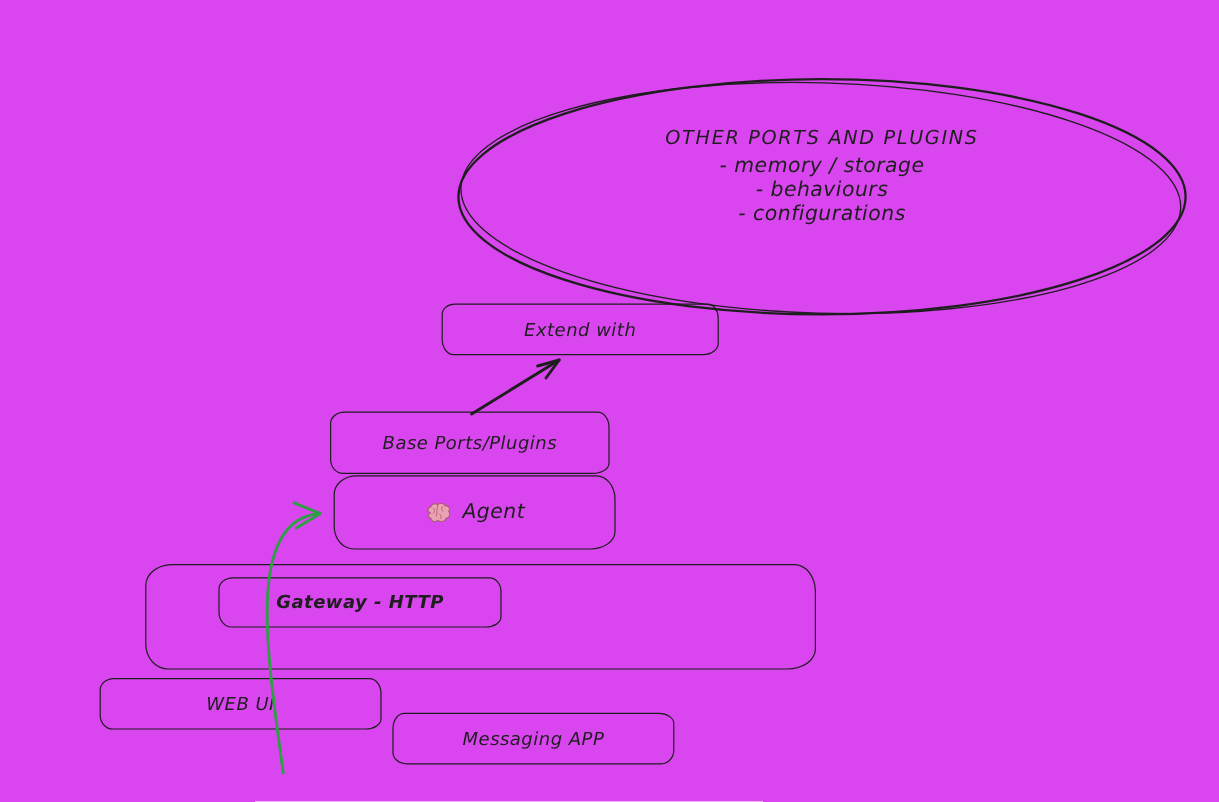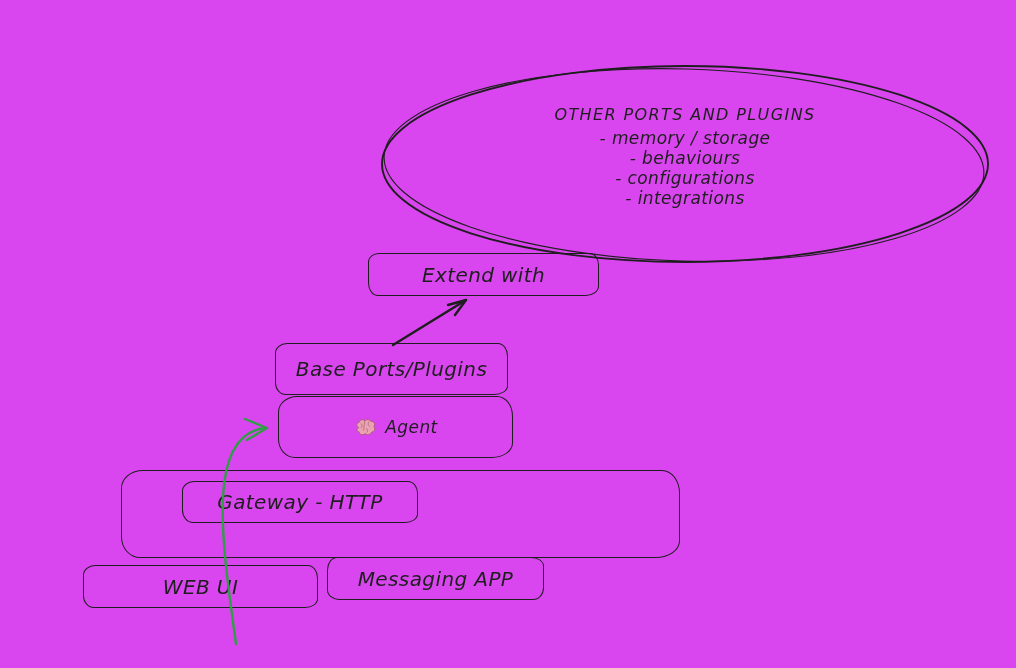--- a/index.html
+++ b/index.html
@@ -14,33 +14,33 @@
     overflow: hidden;
   }
   
   .node {
     position: absolute;
     border: 1.7px solid #1e1e1e;
     background: transparent;
     display: flex;
     align-items: center;
     justify-content: center;
-    font-size: 20px;
+    font-size: 15px;
     letter-spacing: 0.4px;
     white-space: nowrap;
     box-sizing: border-box;
   }
   #node-extend     { left: 368px; top: 253px; width: 231px; height: 43px; border-radius: 11px 9px 13px 10px / 9px 12px 10px 13px; }
   #node-baseports  { left: 275px; top: 343px; width: 233px; height: 52px; border-radius: 12px 10px 14px 11px / 10px 13px 9px 12px; }
   #node-agent      { left: 278px; top: 396px; width: 235px; height: 62px; border-radius: 19px 16px 21px 17px / 16px 20px 15px 19px; font-size: 17px; justify-content: center; }
   #node-gateways   { left: 121px; top: 470px; width: 559px; height: 88px; border-radius: 22px 18px 24px 19px / 18px 23px 17px 21px; }
-  #node-gwhttp     { left: 182px; top: 481px; width: 236px; height: 42px; border-radius: 12px 10px 13px 11px / 10px 12px 9px 13px; }
+  #node-gwhttp     { left: 182px; top: 481px; width: 236px; height: 42px; border-radius: 12px 10px 13px 11px / 10px 12px 9px 13px; font-weight: bold; }
   #node-gwcli      { left: 431px; top: 481px; width: 235px; height: 42px; border-radius: 11px 13px 10px 12px / 12px 10px 13px 9px; }
   #node-webui      { left: 83px;  top: 565px; width: 235px; height: 43px; border-radius: 12px 10px 13px 11px / 10px 13px 9px 12px; text-align: right; }
-  #node-messaging  { left: 327px; top: 557px; width: 217px; height: 43px; border-radius: 10px 13px 11px 12px / 13px 9px 12px 10px; }
+  #node-messaging  { left: 327px; top: 594px; width: 235px; height: 43px; border-radius: 10px 13px 11px 12px / 13px 9px 12px 10px; }
   #node-crons      { left: 580px; top: 565px; width: 233px; height: 43px; border-radius: 13px 10px 12px 11px / 9px 12px 10px 13px; }
 
   .brain { display: inline-flex; margin-right: 8px; position: relative; top: 1px; }
 
   
   .ellipse-text {
     position: absolute;
     left: 455px; top: 104px; width: 460px;
     text-align: center;
     line-height: 20px;
@@ -63,21 +63,20 @@
 </head>
 <body>
 
 <div class="canvas">
 
   <div class="ellipse-text">
     <div class="ellipse-title">OTHER PORTS AND PLUGINS</div>
     <div class="ellipse-item">- memory / storage</div>
     <div class="ellipse-item">- behaviours</div>
     <div class="ellipse-item">- configurations</div>
-    <div class="ellipse-item">- integrations</div>
   </div>
 
   <div class="node" id="node-extend">
     <span>Extend with</span>
   </div>
 
   <div class="node" id="node-baseports">
     <span>Base Ports/Plugins</span>
   </div>
 

